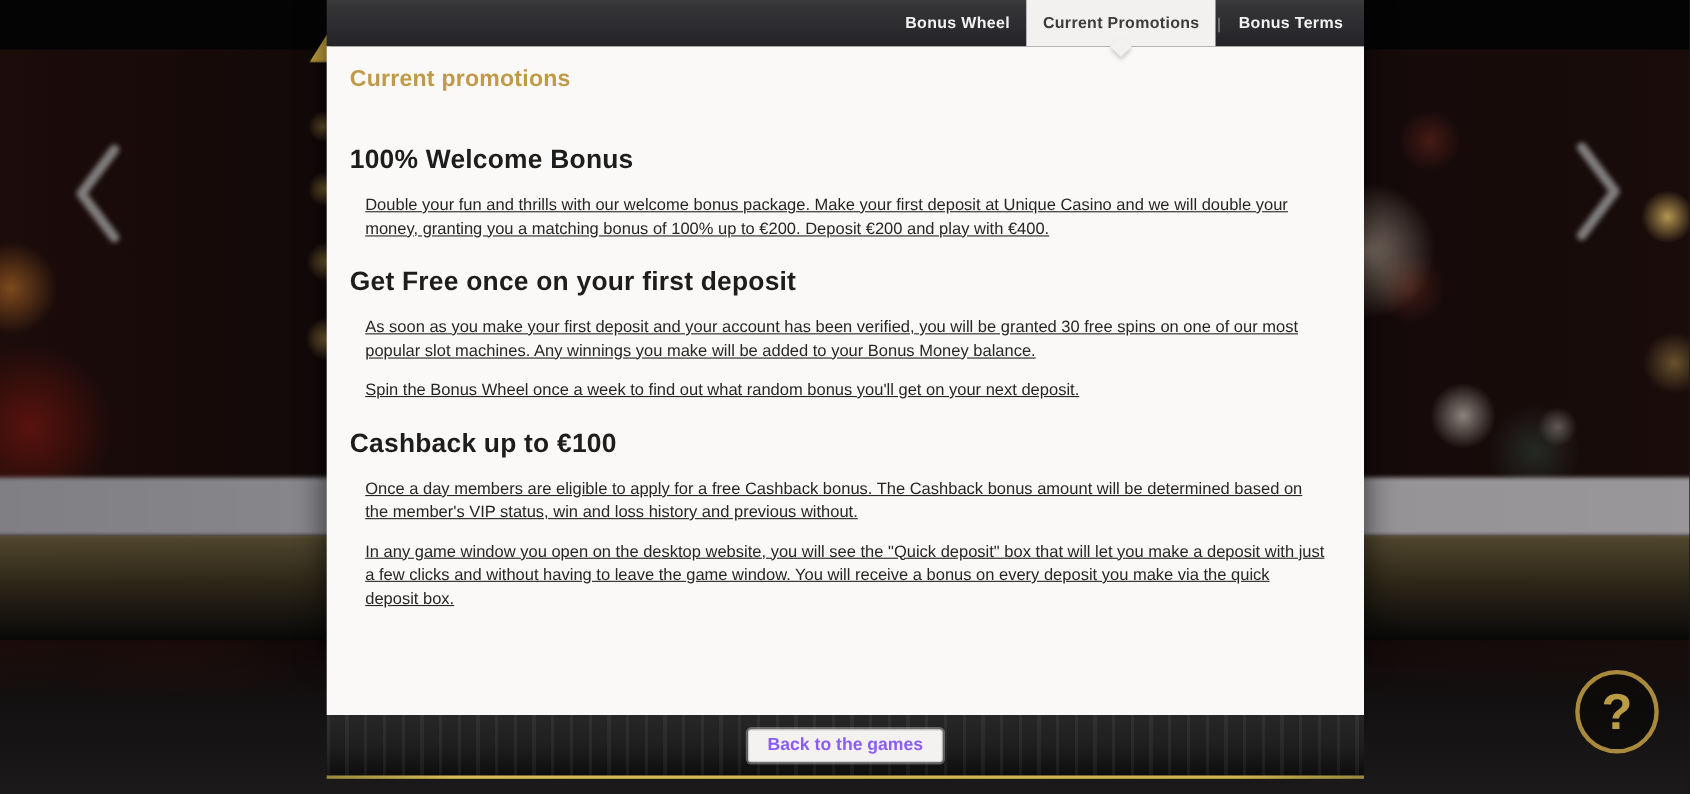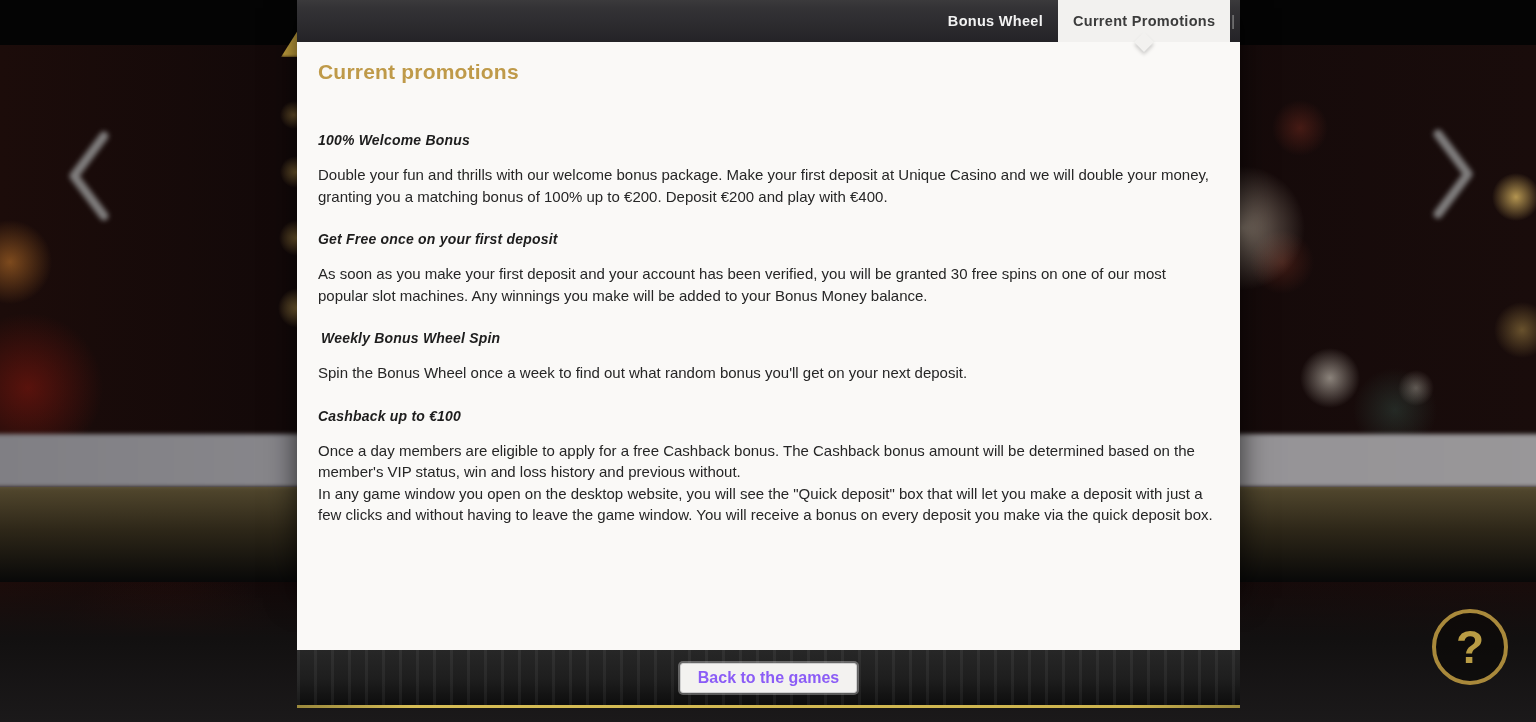--- a/index.html
+++ b/index.html
@@ -69,23 +69,23 @@
     content:"";position:absolute;left:50%;bottom:-7px;width:14px;height:14px;
     background:#f2f1ef;transform:translateX(-50%) rotate(45deg);
     box-shadow:2px 2px 4px rgba(0,0,0,.18);
   }
   .tab-sep{display:flex;align-items:center;color:#8d8d8d;font-size:14px;font-weight:400;padding:0 1px;}
   .content{
     position:absolute;top:42px;left:0;right:0;height:608px;box-sizing:border-box;
     background:#faf9f7;padding:18px 22px 0 21px;overflow:hidden;z-index:2;
   }
   .promo-title{color:#bf9a49;font-size:21px;font-weight:700;margin:0 0 48px 0;letter-spacing:.2px;}
-  .sec h2{font-size:14px;font-weight:700;color:#1d1d1d;margin:24px 0 16px 0;letter-spacing:.2px;font-style:italic;}
+  .sec h2{font-size:24px;font-weight:700;color:#1d1d1d;margin:24px 0 16px 0;letter-spacing:.2px;}
   .sec.indent h2{margin-left:3px;}
-  .sec p{margin:0;font-size:15px;line-height:21.5px;color:#262626;max-width:900px;}
+  .sec p{margin:14px;font-size:15px;line-height:21.5px;color:#262626;max-width:900px;text-decoration:underline;}
   .footerbar{
     position:absolute;top:650px;left:0;width:100%;height:55px;z-index:2;
     display:flex;align-items:center;justify-content:center;
     background:
       repeating-linear-gradient(90deg,rgba(255,255,255,.05) 0 3px,rgba(255,255,255,0) 3px 17px),
       linear-gradient(180deg,#272727 0%,#1e1e1e 52%,#0d0d0d 100%);
   }
   .back-btn{
     font-family:"Liberation Sans",sans-serif;
     background:#f3f2f0;color:#8b5cf6;font-weight:700;font-size:16px;
@@ -127,37 +127,37 @@
       <polyline points="14,8 44,48 14,88" fill="none" stroke="#919191" stroke-width="9" stroke-linecap="round" stroke-linejoin="round"></polyline>
     </svg>
   </div>
 
   <div class="modal">
 
     <div class="tabbar">
       <div class="tab">Bonus Wheel</div>
       <div class="tab active">Current Promotions</div>
       <div class="tab-sep">|</div>
+      <div class="tab">Bonus Terms</div>
     </div>
 
     <div class="content">
       <h1 class="promo-title">Current promotions</h1>
 
       <div class="sec">
         <h2>100% Welcome Bonus</h2>
         <p>Double your fun and thrills with our welcome bonus package. Make your first deposit at Unique Casino and we will double your money, granting you a matching bonus of 100% up to €200. Deposit €200 and play with €400.</p>
       </div>
 
       <div class="sec">
         <h2>Get Free once on your first deposit</h2>
         <p>As soon as you make your first deposit and your account has been verified, you will be granted 30 free spins on one of our most popular slot machines. Any winnings you make will be added to your Bonus Money balance.</p>
       </div>
 
       <div class="sec indent">
-        <h2>Weekly Bonus Wheel Spin</h2>
         <p>Spin the Bonus Wheel once a week to find out what random bonus you'll get on your next deposit.</p>
       </div>
 
       <div class="sec">
         <h2>Cashback up to €100</h2>
         <p>Once a day members are eligible to apply for a free Cashback bonus. The Cashback bonus amount will be determined based on the member's VIP status, win and loss history and previous without.</p>
       </div>
 
       <div class="sec">
         <p>In any game window you open on the desktop website, you will see the "Quick deposit" box that will let you make a deposit with just a few clicks and without having to leave the game window. You will receive a bonus on every deposit you make via the quick deposit box.</p>

